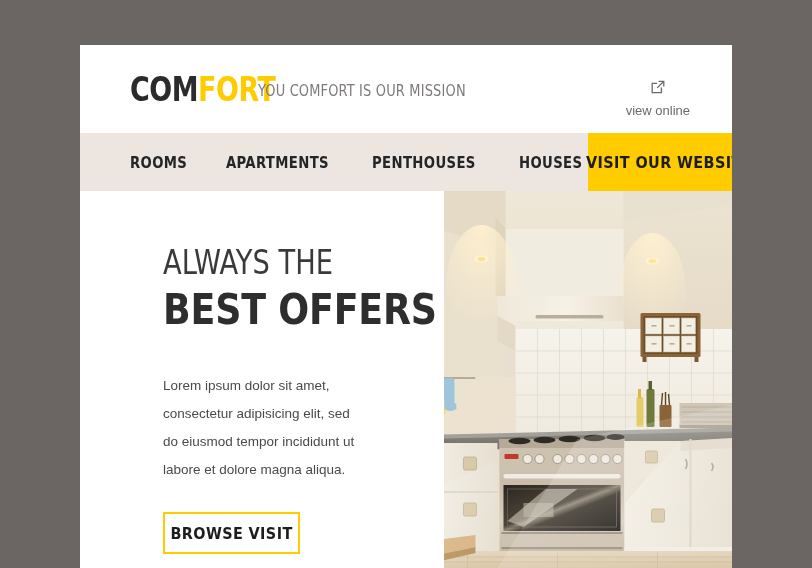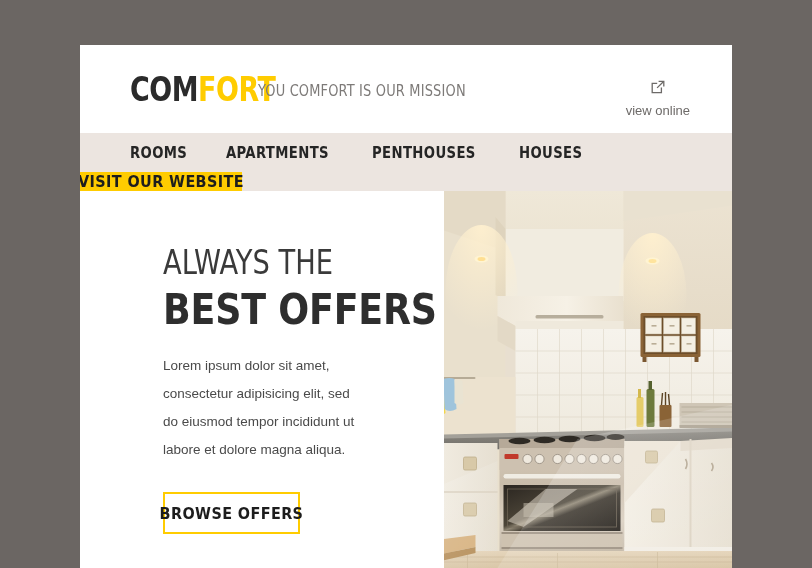--- a/index.html
+++ b/index.html
@@ -84,21 +84,20 @@
     flex-direction: column;
   }
   .view-online .ext-icon { display: block; width: 14px; height: 14px; }
 
   
   .nav {
     position: relative;
     display: flex;
     height: 58px;
     background: #ece5e0;
-    flex-direction: column;
   }
   .nav-links {
     display: flex;
     align-items: center;
     flex: 1;
     padding-left: 50px;
     gap: 34px;
   }
   .nav-link {
     font-family: "Liberation Sans Narrow", "DejaVu Sans Condensed", "Liberation Sans", sans-serif;
@@ -159,21 +158,21 @@
     font-weight: 700;
     line-height: 46px;
     letter-spacing: -0.2px;
     color: #2e2e2e;
     transform: scaleX(0.94);
     transform-origin: left center;
     white-space: nowrap;
   }
 
   .hero-copy {
-    margin-top: 20px;
+    margin-top: 40px;
     width: 198px;
     font-size: 13.5px;
     line-height: 28px;
     color: #4a4a4a;
   }
 
   .browse-btn {
     display: inline-flex;
     align-items: center;
     justify-content: center;
@@ -230,21 +229,21 @@
         <a class="nav-link" href="#">HOUSES</a>
       </div>
       <a class="nav-cta" href="#">VISIT OUR WEBSITE</a>
     </div>
 
     <div class="hero">
       <div class="hero-text">
         <div class="headline-sm">ALWAYS THE</div>
         <div class="headline-lg">BEST OFFERS</div>
         <p class="hero-copy">Lorem ipsum dolor sit amet, consectetur adipisicing elit, sed do eiusmod tempor incididunt ut labore et dolore magna aliqua.</p>
-        <a class="browse-btn" href="#">BROWSE OFFERS</a>
+        <a class="browse-btn" href="#">BROWSE VISIT</a>
       </div>
 
       <div class="hero-photo">
         <svg viewBox="0 0 321 377" preserveAspectRatio="xMidYMid slice">
           <defs>
             <linearGradient id="ceil" x1="0" y1="0" x2="0" y2="1">
               <stop offset="0" stop-color="#efe8d8"></stop>
               <stop offset="1" stop-color="#e6dcc8"></stop>
             </linearGradient>
             <linearGradient id="wallR" x1="0" y1="0" x2="0" y2="1">

